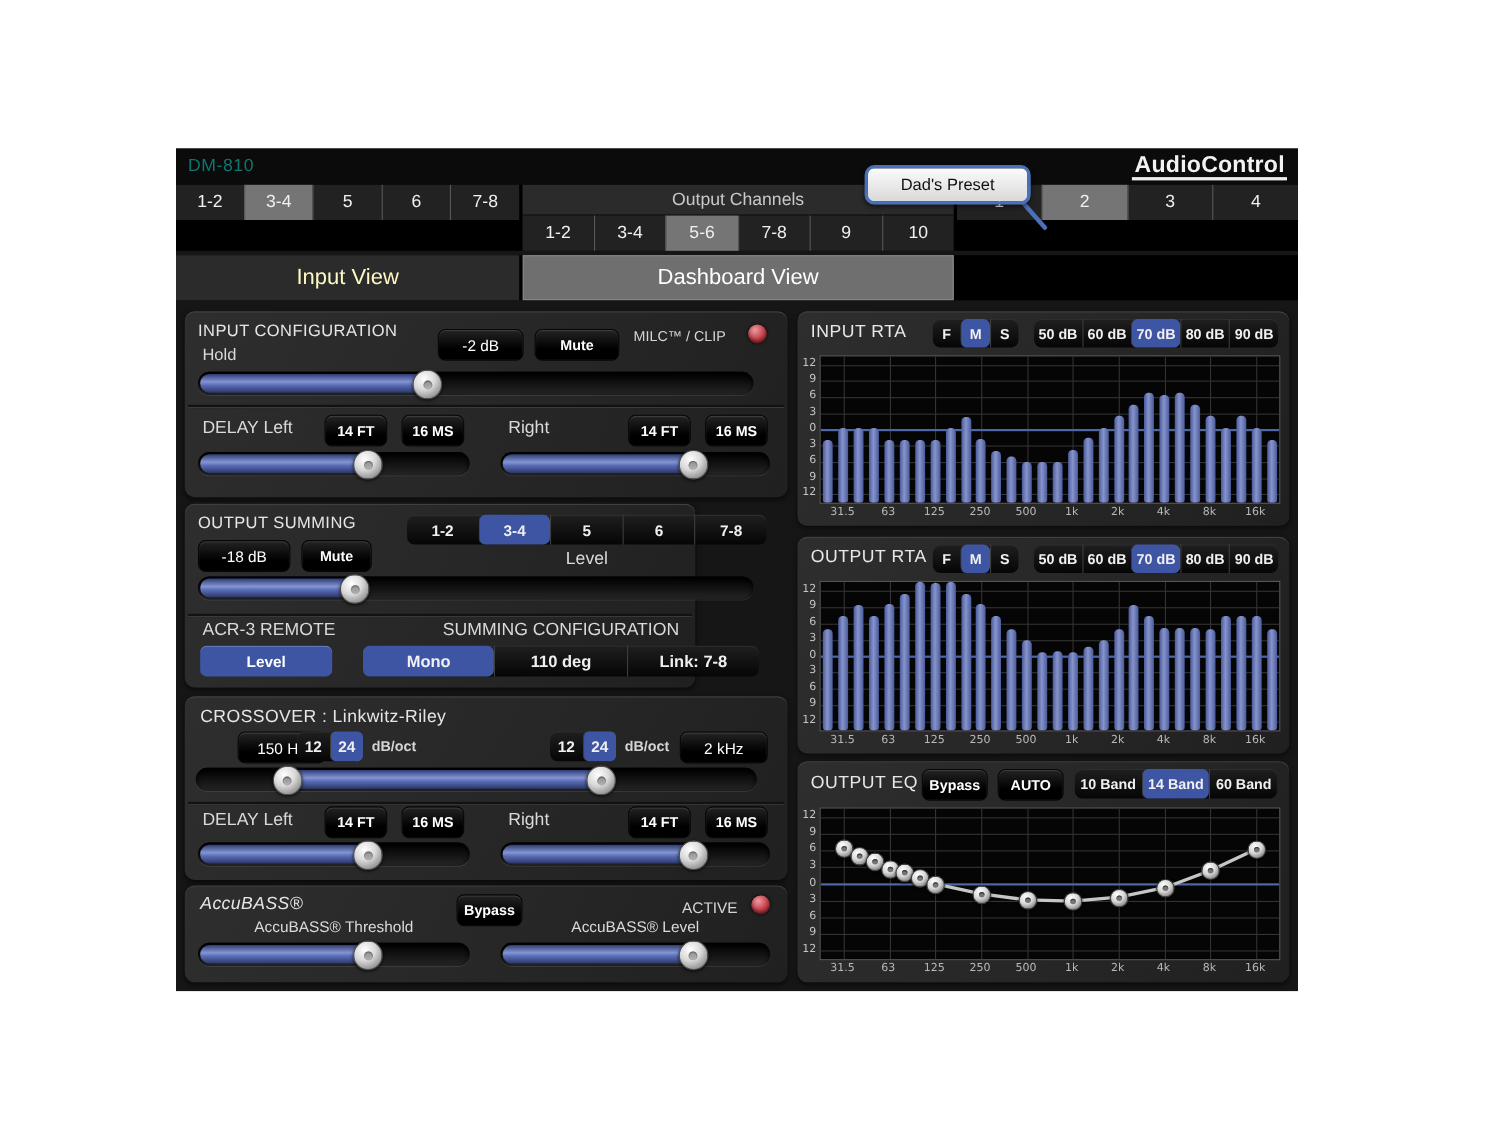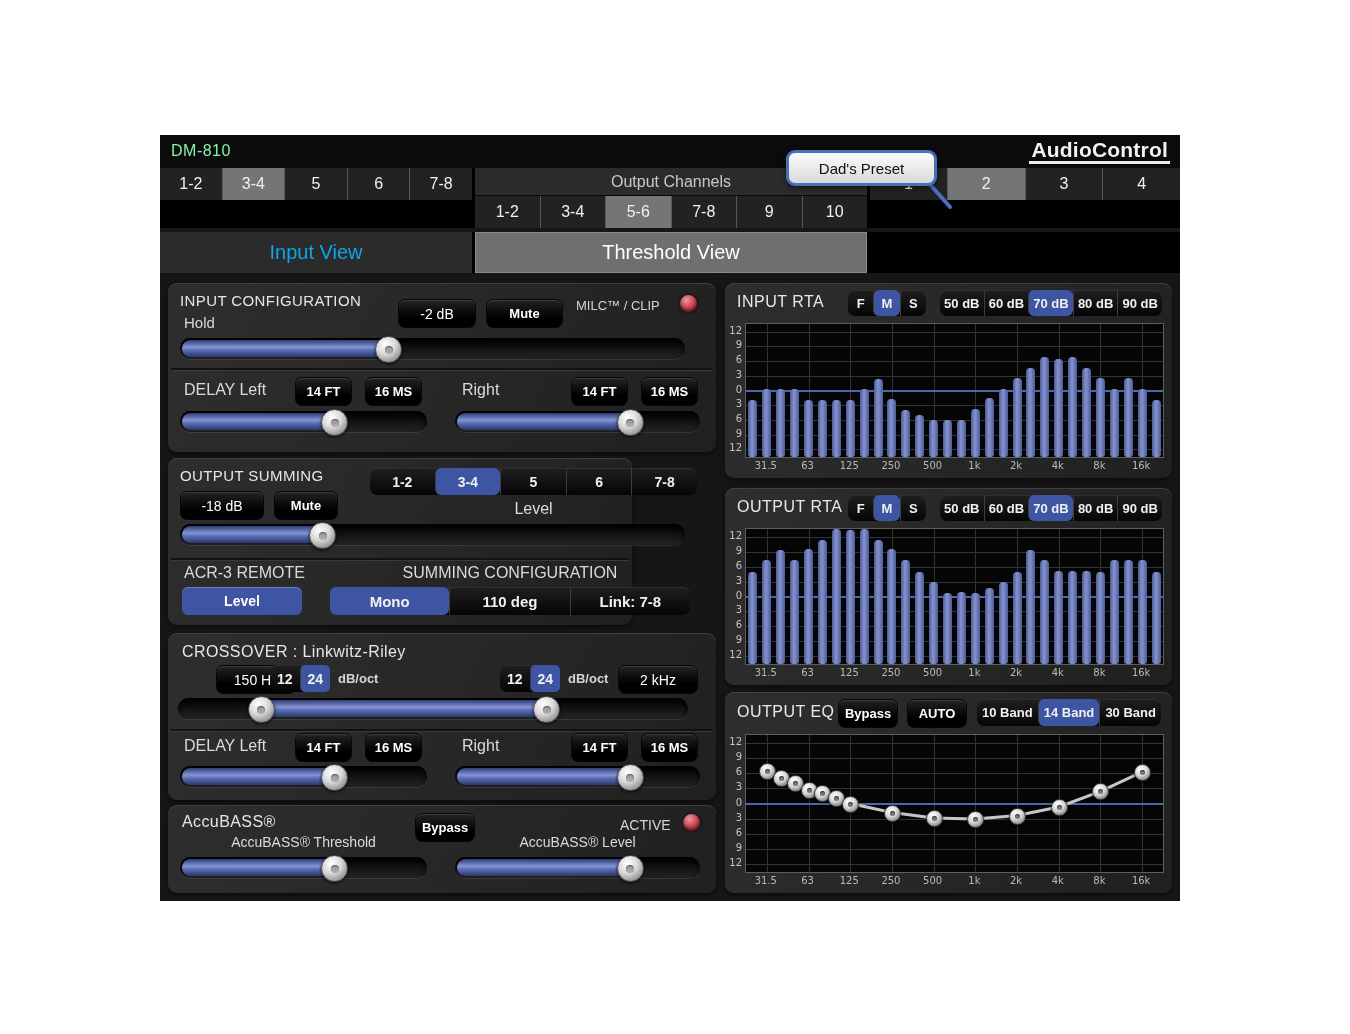--- a/index.html
+++ b/index.html
@@ -2,33 +2,33 @@
 <html><head>
 <meta charset="utf-8">
 <style>
   html,body{margin:0;padding:0;background:#fff;}
   .page{position:relative;width:1350px;height:1034px;background:#fff;overflow:hidden;
         font-family:"Liberation Sans",sans-serif;}
   .app{position:absolute;left:160px;top:135px;width:1020px;height:766px;background:#161616;}
 
   
   .topbar{position:absolute;left:0;top:0;width:100%;height:33px;background:#0b0b0b;}
-  .devname{position:absolute;left:11px;top:7px;font-size:16px;color:#86efac;letter-spacing:.5px;}
+  .devname{position:absolute;left:11px;top:7px;font-size:16px;color:#0f766e;letter-spacing:.5px;}
   .brand{position:absolute;right:10px;top:4px;font-size:21px;font-weight:800;color:#f2f2f2;
          letter-spacing:.2px;border-bottom:3px solid #ededed;padding:0 2px 0 2px;line-height:22px;}
 
   
   .hdr-grid{position:absolute;left:0;top:33px;width:1020px;height:60px;display:grid;
             grid-template-columns:312px 392px 310px;column-gap:3px;background:#000;}
   .hdr-col{display:flex;flex-direction:column;}
   .hdr-title{height:27px;background:#2b2b2b;color:#c9c9c9;font-size:16px;display:flex;
              align-items:center;justify-content:center;border-bottom:1px solid #0a0a0a;}
   .tab-grid{position:absolute;left:0;top:97px;width:1020px;height:41px;display:grid;
             grid-template-columns:312px 392px 310px;column-gap:3px;background:#000;}
-  .tab{background:#2b2b2b;color:#0ea5e9;font-size:20px;display:flex;align-items:center;
+  .tab{background:#2b2b2b;color:#fef9c3;font-size:20px;display:flex;align-items:center;
        justify-content:center;}
   .tab.sel{background:#6f6f6f;color:#fff;box-shadow:inset 0 0 0 1px #8a8a8a;}
 
   
   .seg{display:flex;align-items:stretch;background:linear-gradient(#1f1f1f,#050505);
        border-radius:7px;box-shadow:inset 0 1px 1px rgba(255,255,255,.08);}
   .seg .opt{flex:1;display:flex;align-items:center;justify-content:center;color:#f0f0f0;
             font-size:13px;font-weight:700;border-left:1px solid #3d3d3d;cursor:default;}
   .seg .opt:first-child{border-left:none;}
   .seg .opt.sel{background:#3e55a4;border-radius:6px;}
@@ -143,21 +143,21 @@
             <div class="opt">1</div>
             <div class="opt sel">2</div>
             <div class="opt">3</div>
             <div class="opt">4</div>
           </div>
     </div>
   </div>
 
   <div class="tab-grid">
         <div class="tab">Input View</div>
-        <div class="tab sel">Threshold View</div>
+        <div class="tab sel">Dashboard View</div>
       </div>
 
   <div class="callout">
     <span>Dad's Preset</span>
   </div>
   <svg class="pointer-svg" width="50" height="40">
     <line x1="12" y1="5" x2="34" y2="30" stroke="#4a70ba" stroke-width="4" stroke-linecap="round"></line>
   </svg>
 
   <div class="panel" style="left:8px;top:148px;width:548px;height:169px;">
@@ -245,21 +245,21 @@
       <div class="fill" style="width: 151.14px;"></div>
           <div class="knob" style="left: 153.14px;"></div>
     </div>
     <div class="slider" style="left:287px;top:133px;width:245px;">
       <div class="fill" style="width: 171.95px;"></div>
           <div class="knob" style="left: 173.95px;"></div>
     </div>
   </div>
 
   <div class="panel" style="left:8px;top:670px;width:548px;height:88px;">
-    <span class="ptitle" style="left:14px;top:8px;font-size:16px;">AccuBASS®</span>
+    <span class="ptitle" style="left:14px;top:8px;font-size:16px;font-style:italic;">AccuBASS®</span>
     <div class="bbtn" style="left:247px;top:8px;width:58px;height:27px;">Bypass</div>
     <span class="slabel" style="left:452px;top:12px;font-size:14px;">ACTIVE</span>
     <span class="led" style="left:515px;top:9px;"></span>
     <span class="clabel" style="left:12px;top:29px;width:247px;">AccuBASS® Threshold</span>
     <span class="clabel" style="left:287px;top:29px;width:245px;">AccuBASS® Level</span>
     <div class="slider" style="left:12px;top:52px;width:247px;">
       <div class="fill" style="width: 151.14px;"></div>
           <div class="knob" style="left: 153.14px;"></div>
     </div>
     <div class="slider" style="left:287px;top:52px;width:245px;">
@@ -444,21 +444,21 @@
         </div>
   </div>
 
   <div class="panel" style="left:565px;top:557px;width:447px;height:201px;">
     <span class="ctitle" style="left:12px;top:11px;">OUTPUT EQ</span>
     <div class="bbtn" style="left:113px;top:7px;width:58px;height:27px;">Bypass</div>
     <div class="bbtn" style="left:182px;top:7px;width:58px;height:27px;">AUTO</div>
     <div class="seg seg-db" style="position:absolute;left:252px;top:7px;width:184px;height:27px;">
           <div class="opt">10 Band</div>
           <div class="opt sel">14 Band</div>
-          <div class="opt">30 Band</div>
+          <div class="opt">60 Band</div>
         </div>
     <div class="chart" style="left:0;top:38px;width:447px;height:163px;">
       <div class="plot">
             <div class="vgrid" style="left: 20.85px;"></div>
             <div class="vgrid" style="left: 62.55px;"></div>
             <div class="vgrid" style="left: 104.25px;"></div>
             <div class="vgrid" style="left: 145.95px;"></div>
             <div class="vgrid" style="left: 187.65px;"></div>
             <div class="vgrid" style="left: 229.35px;"></div>
             <div class="vgrid" style="left: 271.05px;"></div>

